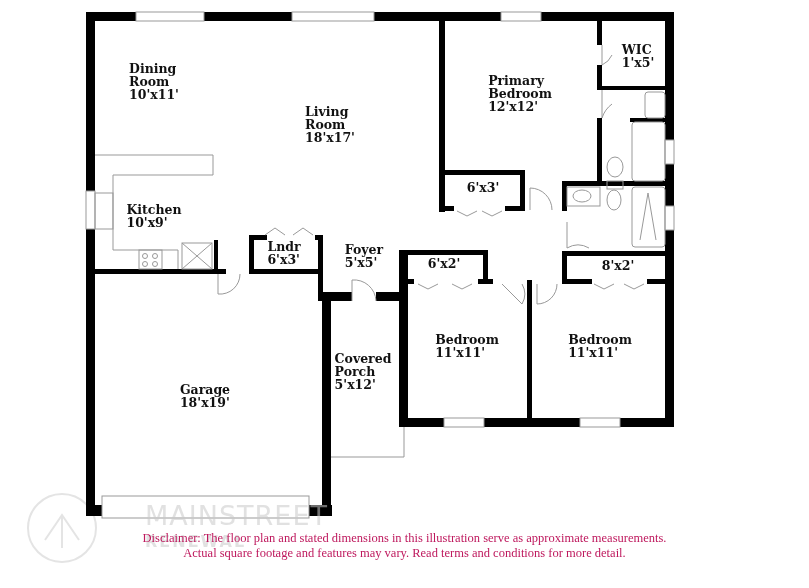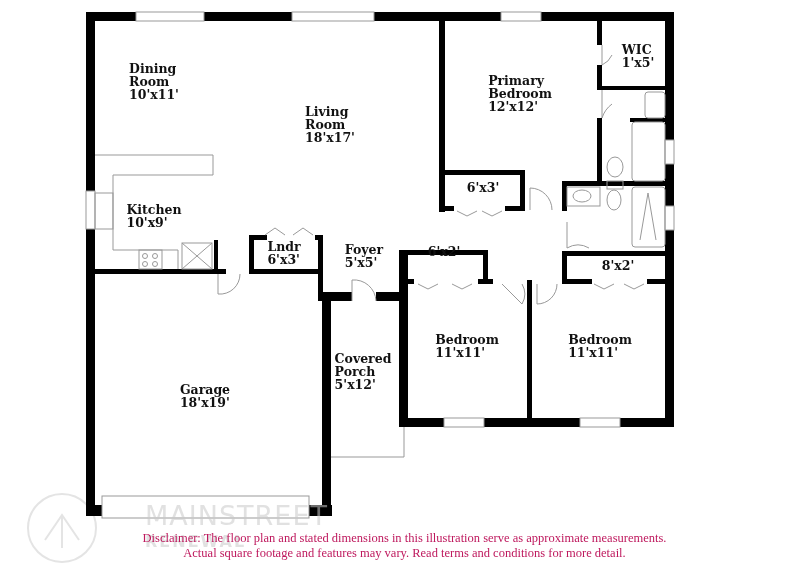--- a/index.html
+++ b/index.html
@@ -165,21 +165,21 @@
   <span class="dim">10'x9'</span>
 </div>
 <div class="label" style="left:284px;top:240px">
   <span class="dim">Lndr</span>
   <span class="dim">6'x3'</span>
 </div>
 <div class="label" style="left:364px;top:243px">
   <span class="dim">Foyer</span>
   <span class="dim">5'x5'</span>
 </div>
-<div class="label" style="left:444px;top:245px">
+<div class="label" style="left:444px;top:257px">
   <span class="dim">6'x2'</span>
 </div>
 <div class="label" style="left:618px;top:259px">
   <span class="dim">8'x2'</span>
 </div>
 <div class="label" style="left:467px;top:333px">
   <span class="dim">Bedroom</span>
   <span class="dim">11'x11'</span>
 </div>
 <div class="label" style="left:600px;top:333px">

